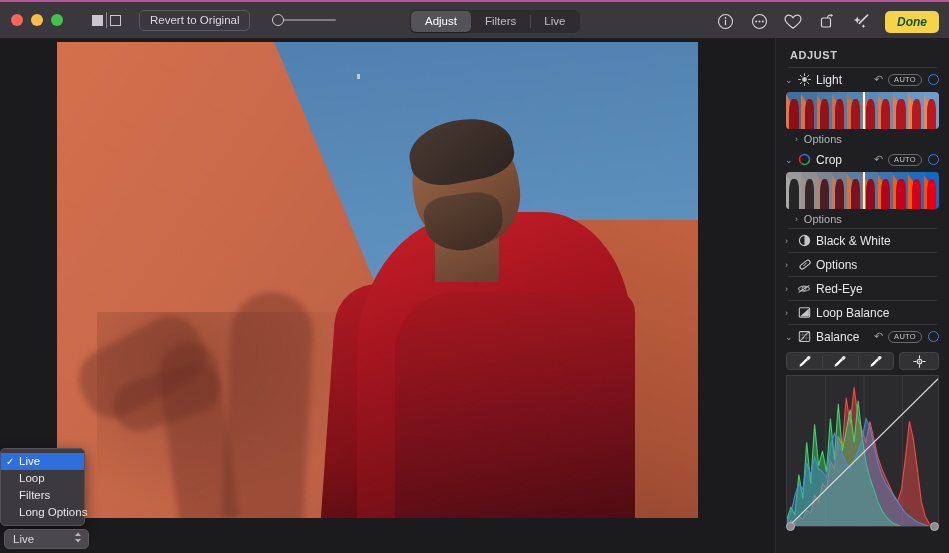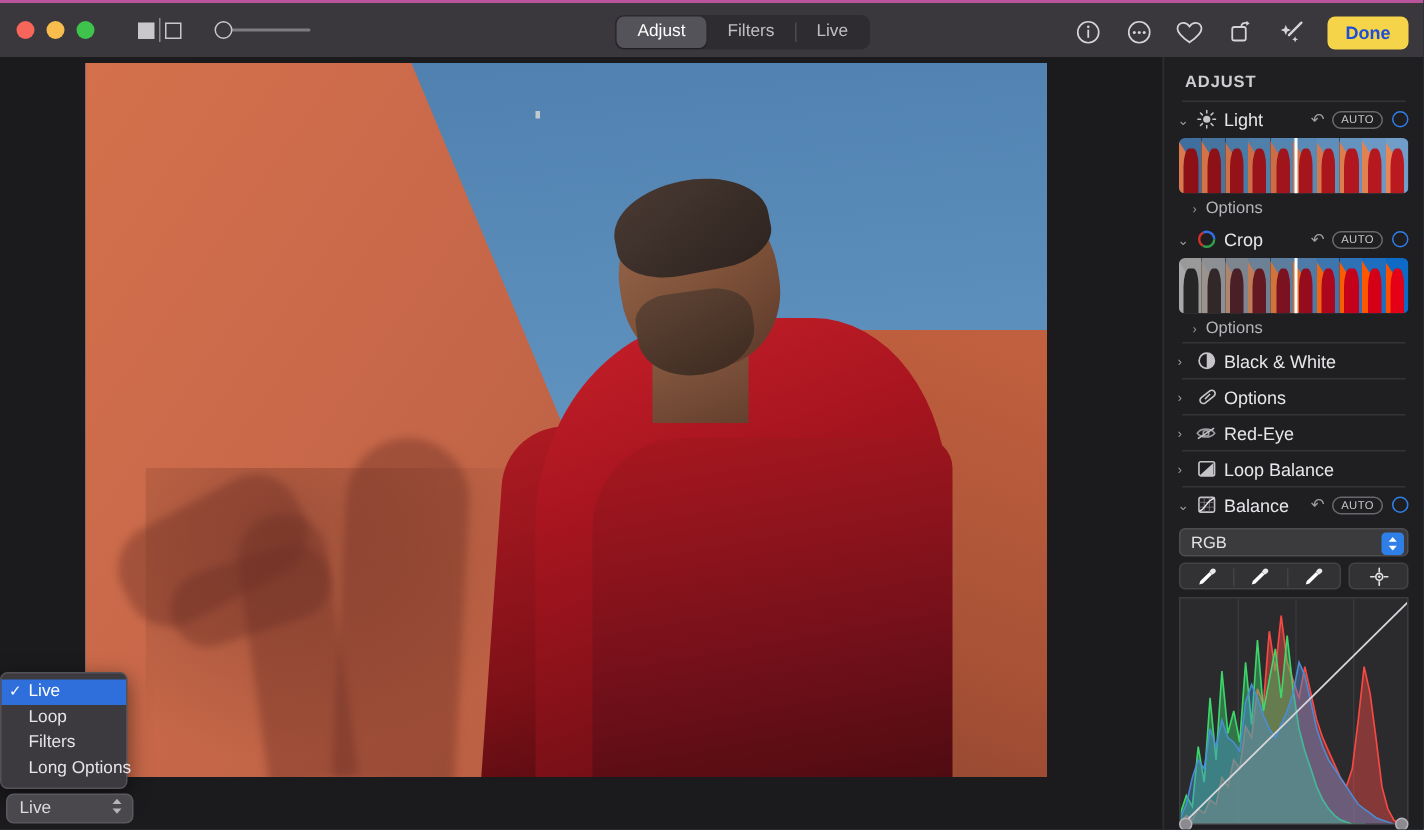--- a/index.html
+++ b/index.html
@@ -113,26 +113,27 @@
   }
   .ticon {
     width: 20px; height: 20px;
     display: flex; align-items: center; justify-content: center;
     color: #d5d3d7;
   }
   .done-btn {
     height: 22px;
     padding: 0 12px;
     background: #f6d449;
-    color: #1d4ed8;
+    color: #14532d;
     font-size: 12px;
     font-weight: bold;
     border: none;
     border-radius: 5px;
     line-height: 22px;
+    font-style: italic;
   }
 
   
   .photo-wrap {
     position: absolute;
     left: 0; top: 38px;
     width: 775px; height: 515px;
     background: #1b1b1d;
     overflow: hidden;
   }
@@ -461,20 +462,21 @@
       <div class="tl yellow"></div>
       <div class="tl green"></div>
     </div>
 
     <div class="compare-toggle">
       <div class="sq-filled"></div>
       <div class="cmp-divider"></div>
       <div class="sq-outline"></div>
     </div>
 
+    <div class="revert-btn">Revert to Original</div>
 
     <div class="zoom-slider">
       <div class="zoom-track"></div>
       <div class="zoom-knob"></div>
     </div>
 
     <div class="mode-tabs">
       <div class="mode-tab active">Adjust</div>
       <div class="mode-tab sep">Filters</div>
       <div class="mode-tab sep">Live</div>
@@ -782,29 +784,20 @@
           <path d="M1.3 8.1 H11.7 M1.3 4.9 H11.7 M4.8 1.6 V11.4 M8.2 1.6 V11.4" stroke="#7e7c81" stroke-width="0.55"></path>
           <path d="M1.6 10.6 C5 10.6 6.6 3.2 11.4 2.4" fill="none" stroke="#e6e4e8" stroke-width="1"></path>
         </svg>
       </span>
       <span class="sec-label">Balance</span>
       <span class="reset-arrow">↶</span>
       <span class="auto-pill">AUTO</span>
       <span class="blue-ring"></span>
     </div>
 
-    <div class="rgb-select">
-      <span class="rgb-lbl">RGB</span>
-      <span class="rgb-btn">
-        <svg width="9" height="13" viewBox="0 0 9 13">
-          <path d="M4.5 2 L7.2 5.2 L1.8 5.2 Z" fill="#ffffff"></path>
-          <path d="M4.5 11 L1.8 7.8 L7.2 7.8 Z" fill="#ffffff"></path>
-        </svg>
-      </span>
-    </div>
 
     <div class="eyedroppers">
       <div class="edgroup">
         <div class="edbtn">
           <svg width="13" height="13" viewBox="0 0 13 13">
             <path d="M9.6 1.4 C10.4 0.7 11.6 0.8 12.2 1.6 C12.8 2.4 12.6 3.4 11.8 4.0 L10.2 5.2 L8.3 3.0 Z" fill="#e9e7eb"></path>
             <path d="M8.4 3.3 L2.2 9.3 L1.5 11.7 L3.9 11.0 L10.0 5.0 Z" fill="#ffffff"></path>
           </svg>
         </div>
         <div class="edbtn">

